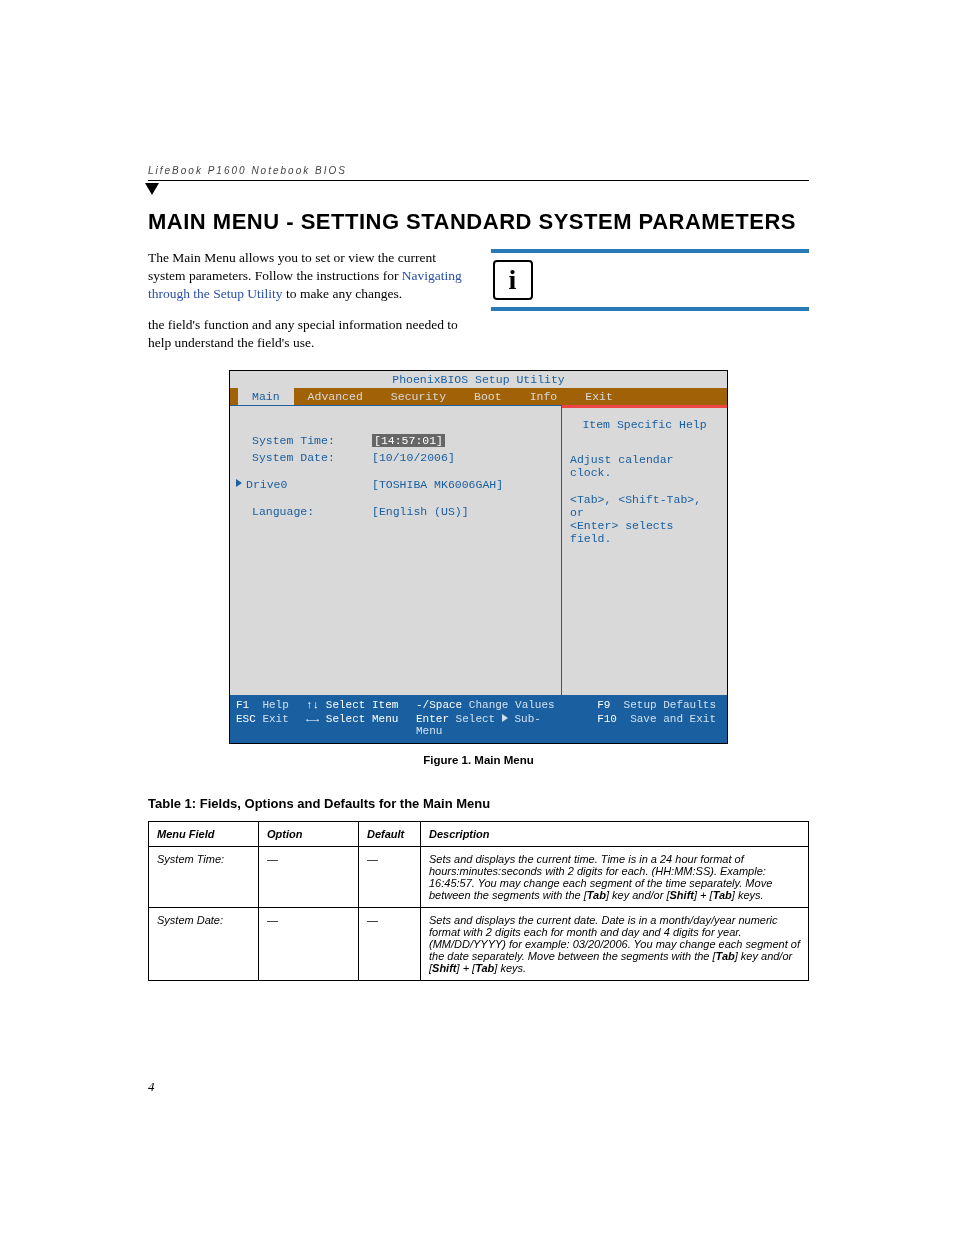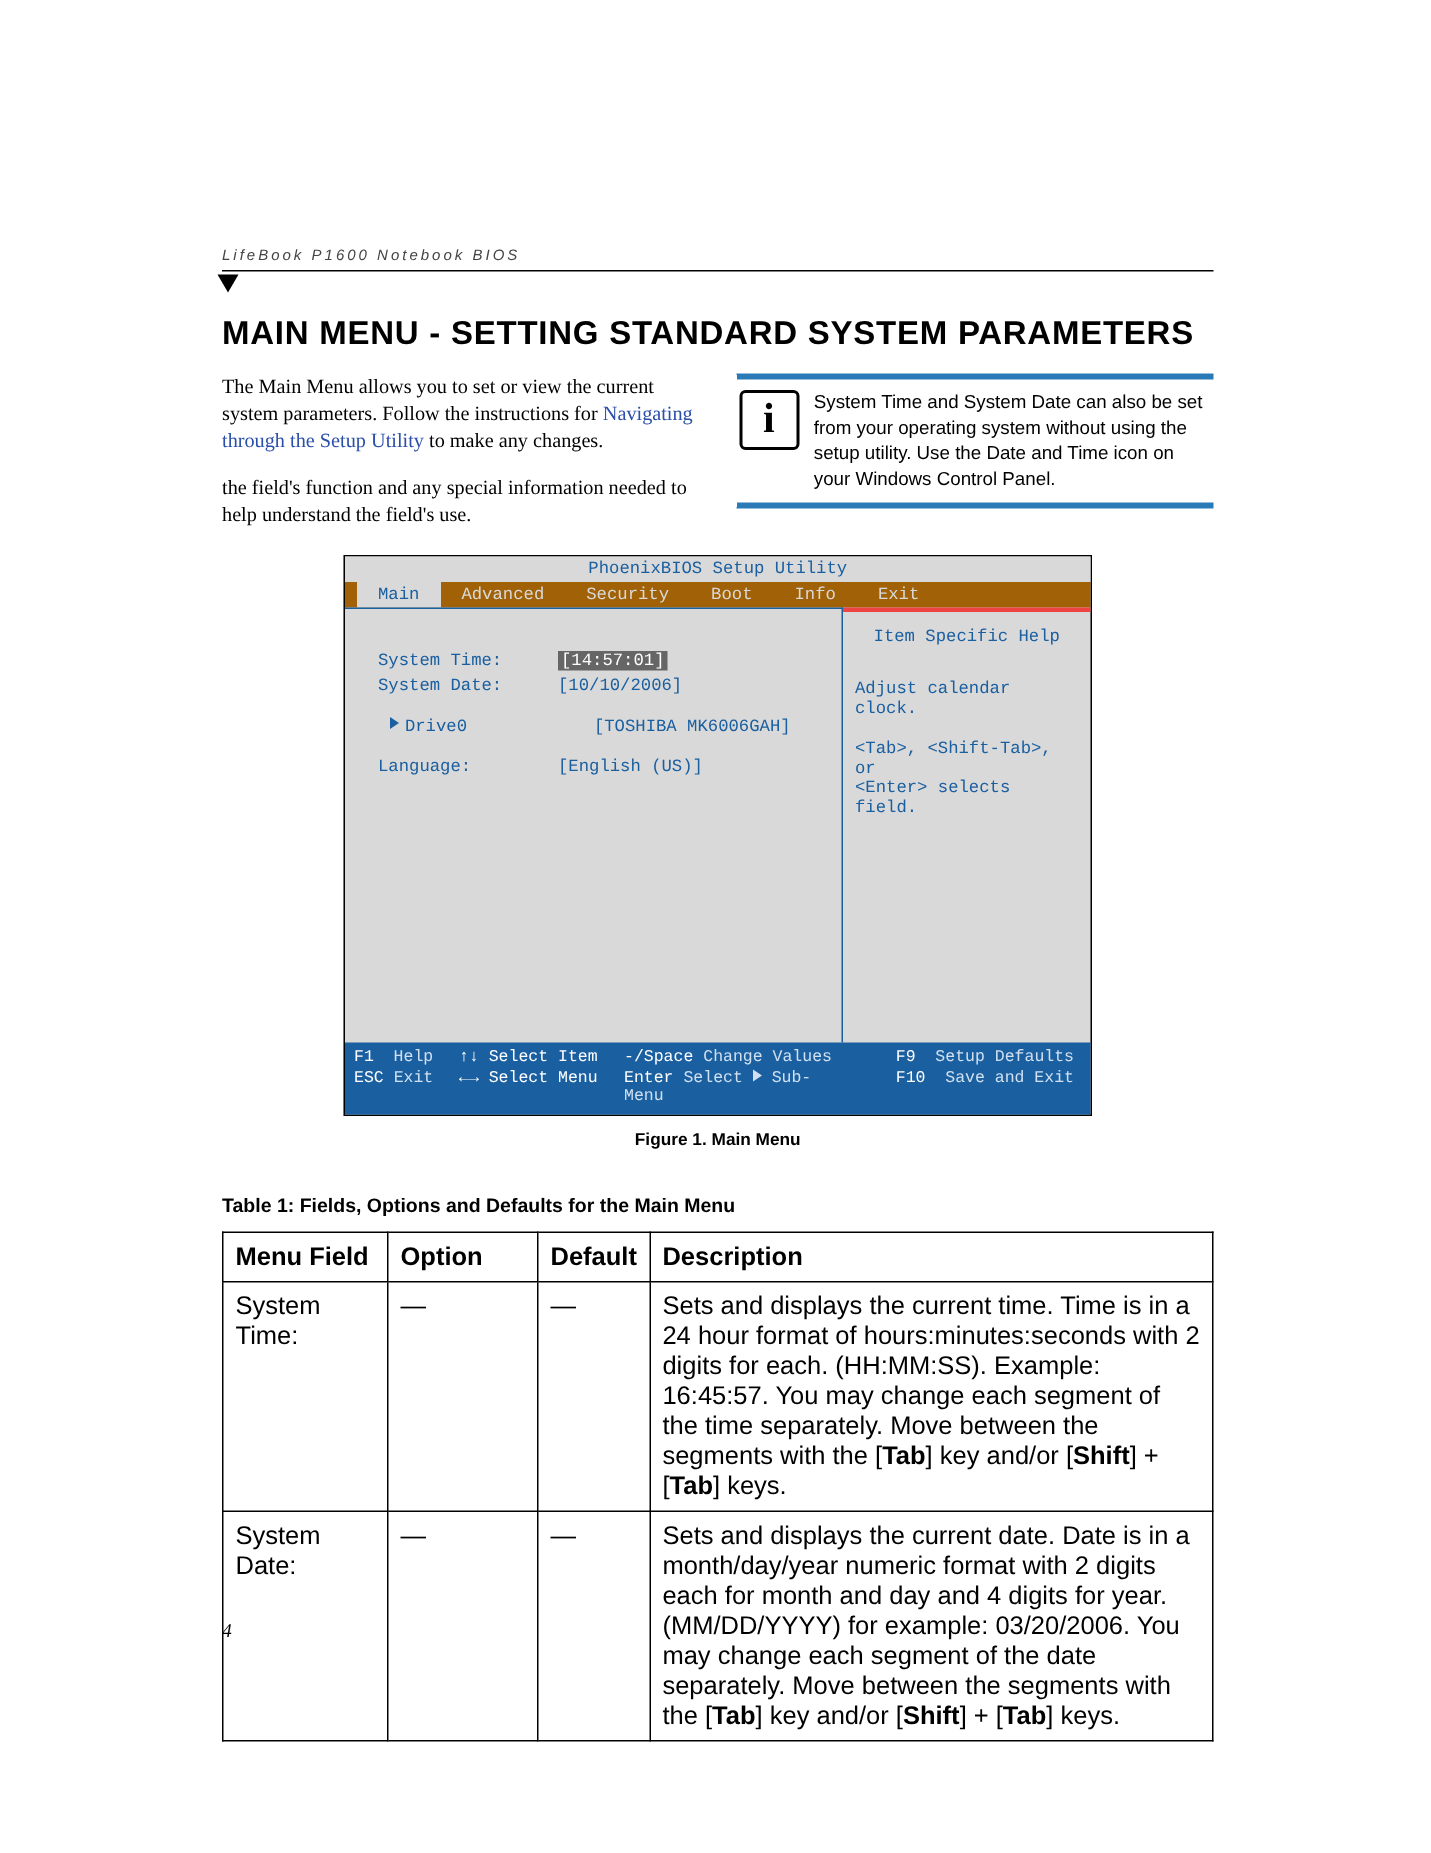--- a/index.html
+++ b/index.html
@@ -164,21 +164,22 @@
   .table-title {
     font-family: "Trebuchet MS", Verdana, sans-serif;
     font-weight: 700;
     font-size: 13px;
     margin: 0 0 10px 0;
   }
   table.fields {
     width: 100%;
     border-collapse: collapse;
     font-family: "Trebuchet MS", Verdana, sans-serif;
-    font-size: 17px;
+    font-size: 11px;
+    font-style: italic;
   }
   table.fields th, table.fields td {
     border: 1px solid #000;
     padding: 6px 8px;
     text-align: left;
     vertical-align: top;
   }
   table.fields th { font-weight: 700; }
   table.fields .key { font-weight: 700; }
   .col-mf { width: 110px; }
@@ -203,21 +204,20 @@
 
   <h1 class="title">MAIN MENU - SETTING STANDARD SYSTEM PARAMETERS</h1>
 
   <div class="two-col">
     <p>
       <span>The Main Menu allows you to set or view the current system parameters. Follow the instructions for </span><span class="link">Navigating through the Setup Utility</span><span> to make any changes.</span>
     </p>
     <p>the field's function and any special information needed to help understand the field's use.</p>
     <div class="note-box">
       <div class="info-icon">i</div>
-      <div class="note-text">System Time and System Date can also be set from your operating system without using the setup utility. Use the Date and Time icon on your Windows Control Panel.</div>
     </div>
   </div>
 
   <div class="bios">
     <div class="bios-title">PhoenixBIOS Setup Utility</div>
     <div class="bios-tabs">
       <span style="width:8px;padding:2px 0"></span>
       <span class="active">Main</span>
       <span>Advanced</span>
       <span>Security</span>
@@ -230,21 +230,21 @@
         <div style="height:14px"></div>
         <div class="row">
           <span class="label">System Time:</span>
           <span class="val sel">[14:57:01]</span>
         </div>
         <div class="row">
           <span class="label">System Date:</span>
           <span class="val">[10/10/2006]</span>
         </div>
         <div style="height:10px"></div>
-        <div class="row" style="margin-left:-16px;justify-content:center;">
+        <div class="row" style="margin-left:-16px;">
           <span class="label" style="width:136px;"><span class="tri"></span><span>Drive0</span></span>
           <span class="val">[TOSHIBA MK6006GAH]</span>
         </div>
         <div style="height:10px"></div>
         <div class="row">
           <span class="label">Language:</span>
           <span class="val">[English (US)]</span>
         </div>
       </div>
       <div class="bios-help">

